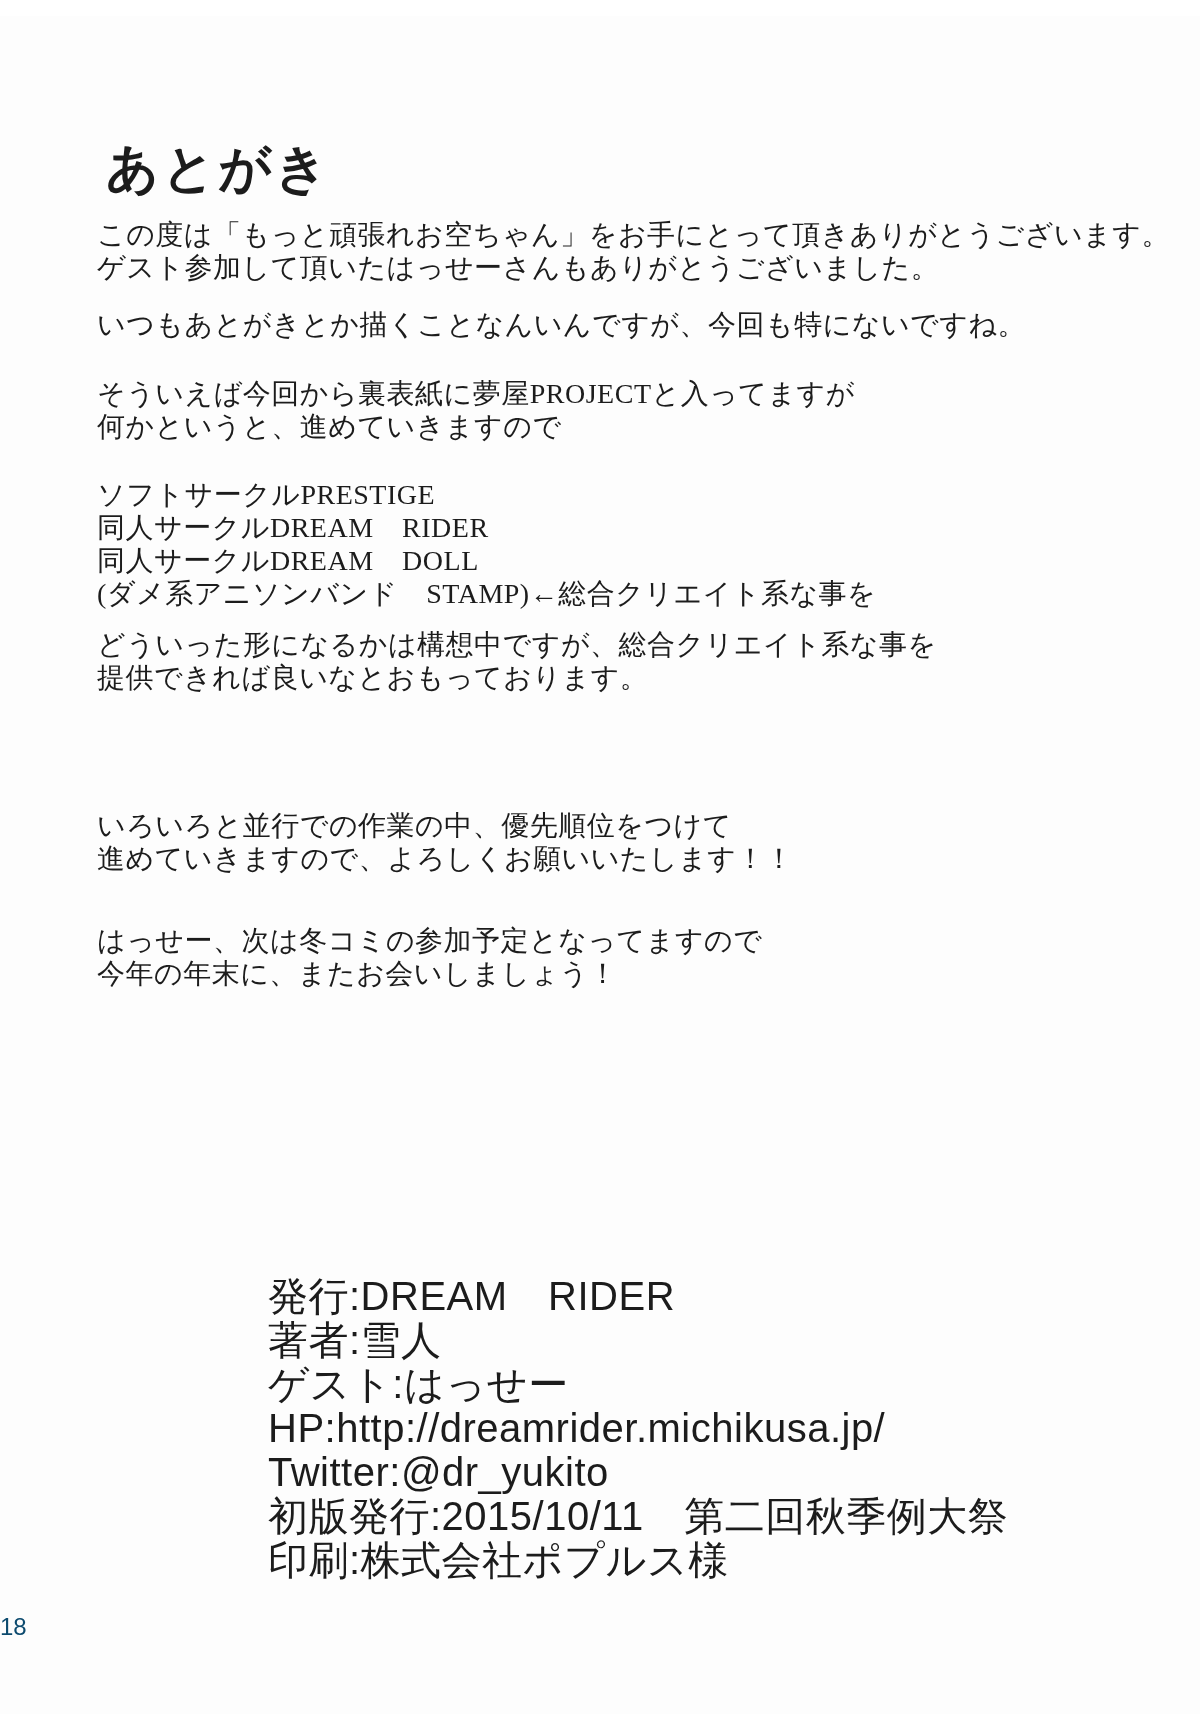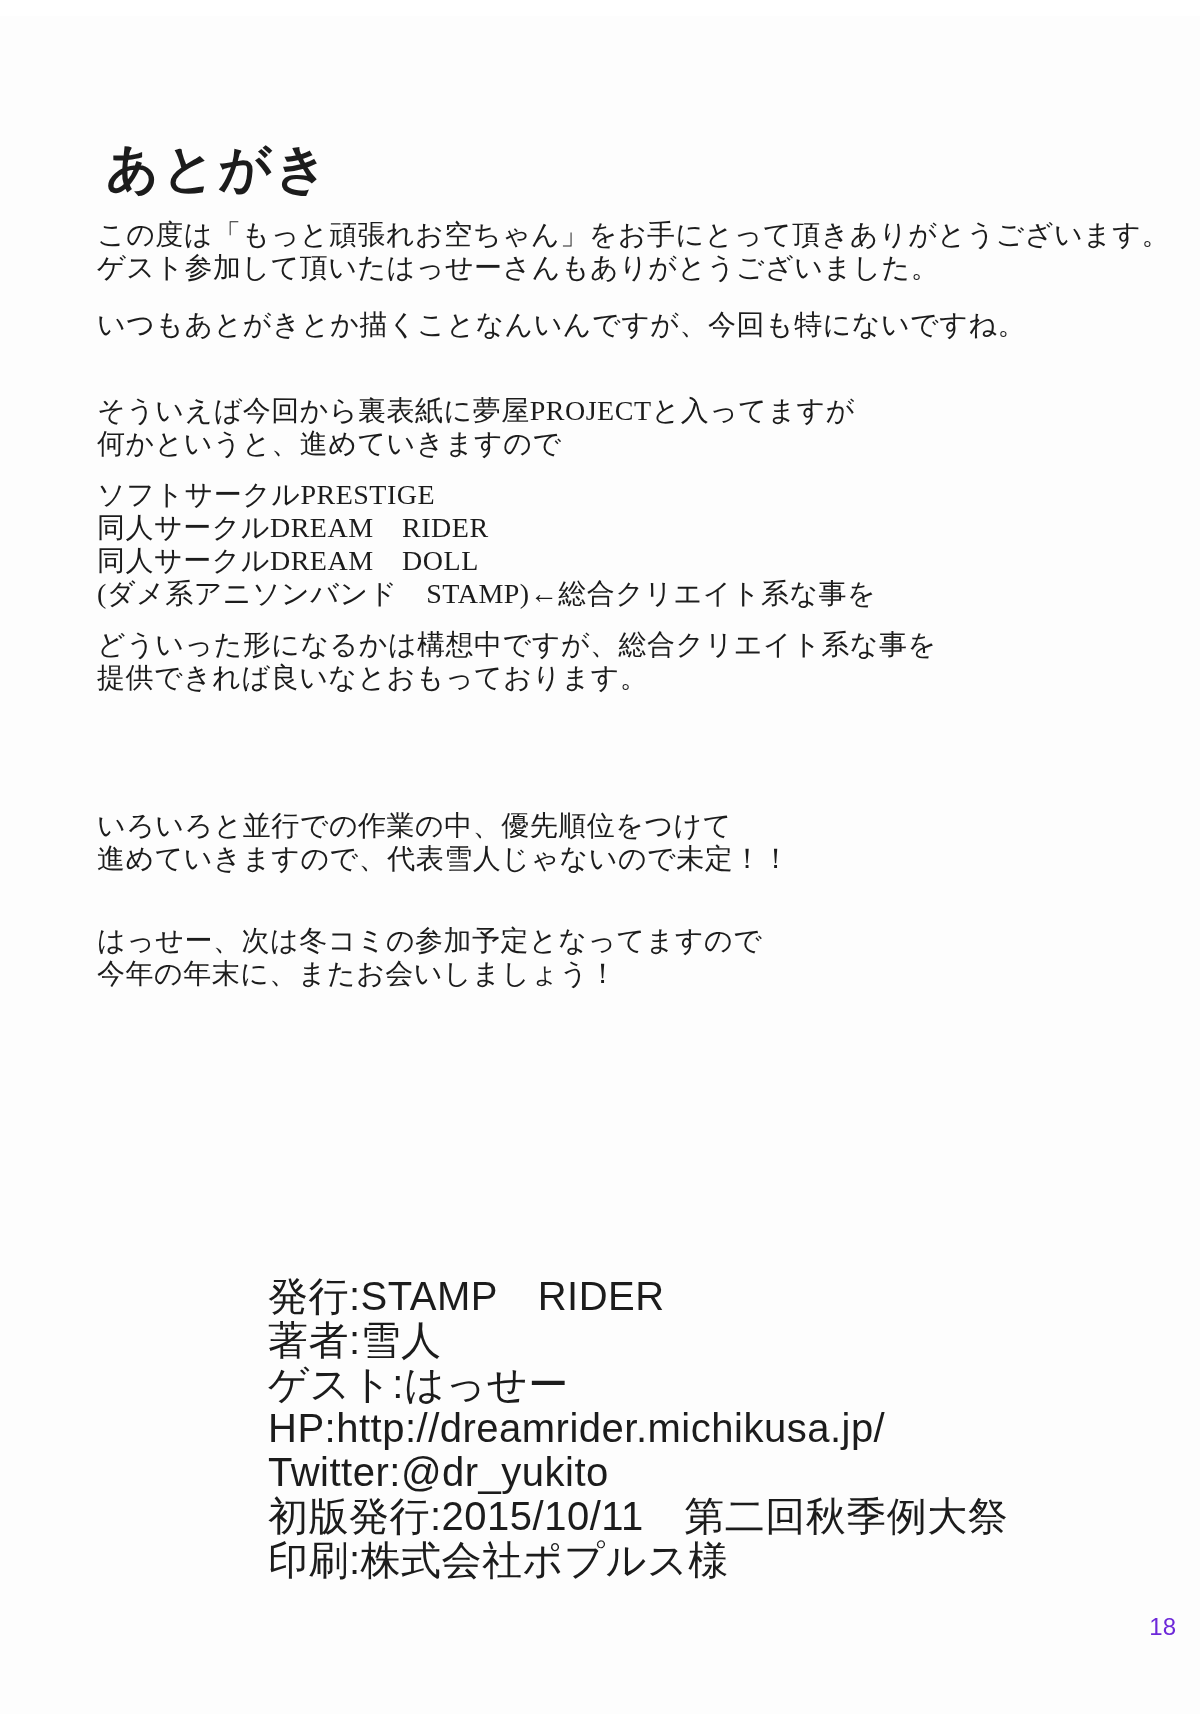--- a/index.html
+++ b/index.html
@@ -44,70 +44,70 @@
     font-size: 40px;
     line-height: 44px;
     letter-spacing: 0.5px;
   }
   .colophon div { white-space: nowrap; }
   .page-number {
     position: absolute;
     left: 0;
     top: 1597px;
     width: 1176px;
-    text-align: right;
+    text-align: left;
     font-size: 24px;
-    color: #6d28d9;
+    color: #0c4a6e;
   }
 </style>
 </head>
 <body>
 
 <div class="page">
 
   <div class="title">あとがき</div>
 
   <div class="para" style="top:202px">
     <div>この度は「もっと頑張れお空ちゃん」をお手にとって頂きありがとうございます。</div>
     <div>ゲスト参加して頂いたはっせーさんもありがとうございました。</div>
   </div>
 
   <div class="para" style="top:292px">
     <div>いつもあとがきとか描くことなんいんですが、今回も特にないですね。</div>
   </div>
 
-  <div class="para" style="top:378px">
+  <div class="para" style="top:361px">
     <div>そういえば今回から裏表紙に夢屋PROJECTと入ってますが</div>
     <div>何かというと、進めていきますので</div>
   </div>
 
   <div class="para" style="top:462px">
     <div>ソフトサークルPRESTIGE</div>
     <div>同人サークルDREAM　RIDER</div>
     <div>同人サークルDREAM　DOLL</div>
     <div>(ダメ系アニソンバンド　STAMP)←総合クリエイト系な事を</div>
   </div>
 
   <div class="para" style="top:612px">
     <div>どういった形になるかは構想中ですが、総合クリエイト系な事を</div>
     <div>提供できれば良いなとおもっております。</div>
   </div>
 
   <div class="para" style="top:793px">
     <div>いろいろと並行での作業の中、優先順位をつけて</div>
-    <div>進めていきますので、代表雪人じゃないので未定！！</div>
+    <div>進めていきますので、よろしくお願いいたします！！</div>
   </div>
 
   <div class="para" style="top:908px">
     <div>はっせー、次は冬コミの参加予定となってますので</div>
     <div>今年の年末に、またお会いしましょう！</div>
   </div>
 
   <div class="colophon">
-    <div>発行:STAMP　RIDER</div>
+    <div>発行:DREAM　RIDER</div>
     <div>著者:雪人</div>
     <div>ゲスト:はっせー</div>
     <div>HP:http://dreamrider.michikusa.jp/</div>
     <div>Twitter:@dr_yukito</div>
     <div>初版発行:2015/10/11　第二回秋季例大祭</div>
     <div>印刷:株式会社ポプルス様</div>
   </div>
 
   <div class="page-number">18</div>
 

